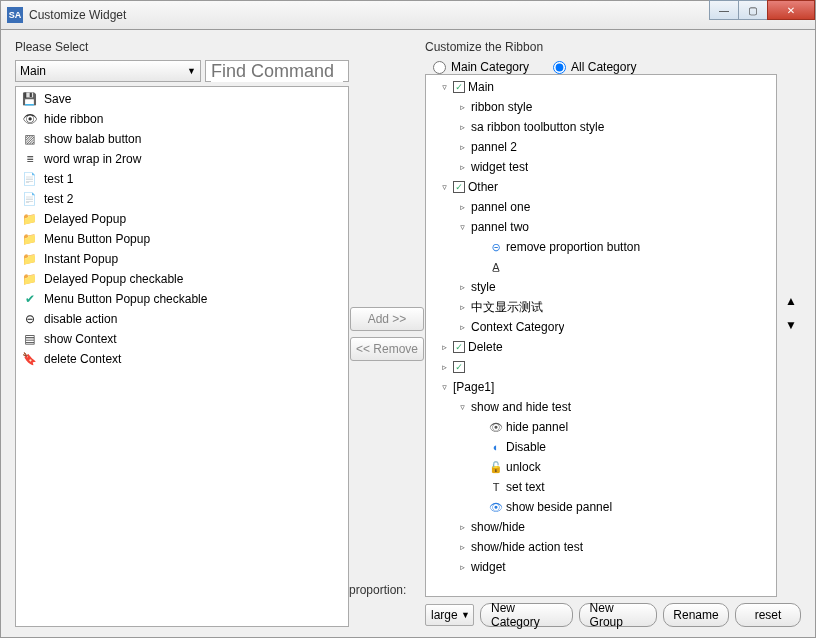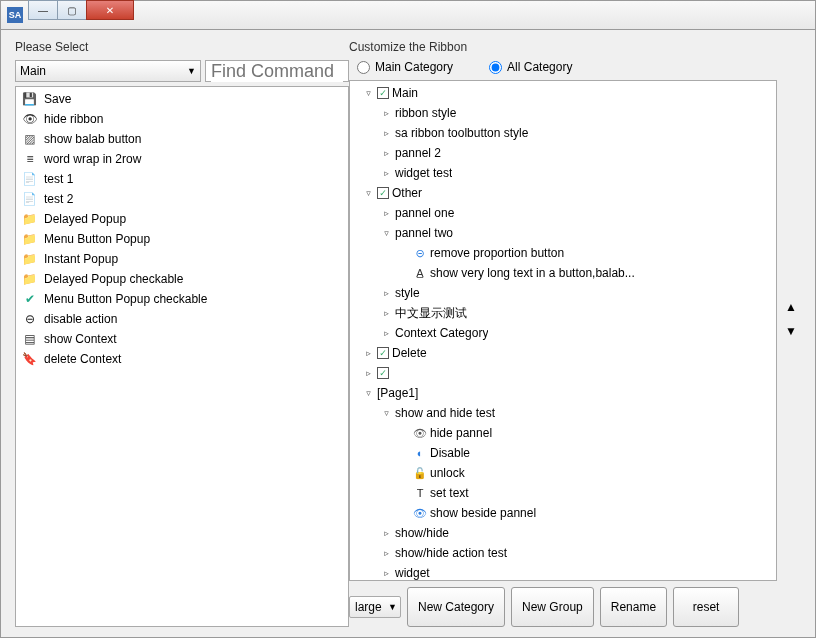--- a/index.html
+++ b/index.html
@@ -28,38 +28,38 @@
 .textinput { flex: 1; height: 22px; border: 1px solid #aaa; background: #fff; padding: 0 5px; color: #888; display: flex; align-items: center; }
 .textinput input { border: none; outline: none; width: 100%; font-size: 18px; }
 .cmd-list { flex: 1; background: #fff; border: 1px solid #aaa; overflow-y: auto; padding: 2px; }
 .cmd-item { display: flex; align-items: center; gap: 6px; padding: 2px 4px; height: 20px; }
 .cmd-icon { width: 16px; height: 16px; display: flex; align-items: center; justify-content: center; font-size: 12px; }
 
 
 .transfer-btn { width: 74px; height: 24px; border: 1px solid #aaa; background: linear-gradient(to bottom, #fff, #e8e8e8); color: #888; display: flex; align-items: center; justify-content: center; border-radius: 3px; }
 
 
-.radio-row { display: flex; gap: 36px; margin-bottom: 6px; padding-left: 8px; }
+.radio-row { display: flex; gap: 24px; padding-left: 8px; }
 .radio-opt { display: flex; align-items: center; gap: 5px; }
 .radio-opt input { margin: 0; }
 .tree-wrap { flex: 1; display: flex; gap: 4px; min-height: 0; }
 .tree { flex: 1; background: #fff; border: 1px solid #aaa; overflow-y: scroll; padding: 2px; position: relative; }
 .tree-side { width: 20px; display: flex; flex-direction: column; align-items: center; padding-top: 220px; gap: 10px; }
 .tree-side .arr { font-size: 12px; cursor: pointer; }
 
 .tree-row { display: flex; align-items: center; height: 20px; gap: 3px; white-space: nowrap; }
 .tw { display: inline-block; width: 11px; text-align: center; font-size: 9px; color: #555; }
 .ind { display: inline-block; }
 .chk { width: 12px; height: 12px; border: 1px solid #555; background: #fff; display: inline-flex; align-items: center; justify-content: center; font-size: 9px; color: #3a6; }
 .ticon { width: 14px; height: 14px; display: inline-flex; align-items: center; justify-content: center; font-size: 11px; }
 .tree-label { overflow: hidden; text-overflow: ellipsis; }
 
 
 .bottom-row { display: flex; align-items: center; gap: 6px; margin-top: 6px; }
-.btn { height: 40px; border: 1px solid #999; background: linear-gradient(to bottom, #fff, #e8e8e8); border-radius: 3px; padding: 8px 10px; display: flex; align-items: center; justify-content: center; }
+.btn { height: 24px; border: 1px solid #999; background: linear-gradient(to bottom, #fff, #e8e8e8); border-radius: 10px; padding: 8px 10px; display: flex; align-items: center; justify-content: center; }
 .proportion-label { position: absolute; bottom: 30px; left: 0; width: 76px; text-align: left; color: #333; }
 .combo2 { width: 52px; height: 22px; border: 1px solid #aaa; background: linear-gradient(to bottom, #fff, #e8e8e8); display: flex; align-items: center; justify-content: space-between; padding: 0 3px 0 5px; border-radius: 2px; }
 
 
 .i-save { color:#1a5fb4; } .i-eye { color:#333; } .i-box { color:#555; }
 .i-wrap { color:#222; } .i-doc { color:#666; }
 .i-folder { color:#e6b422; } .i-green { color:#2a8; } .i-stop { color:#222; }
 .i-ctx { color:#333; } .i-del { color:#c33; }
 .i-rm { color:#2a7de1; } .i-tx { color:#333; }
 .i-hide { color:#555; } .i-dis { color:#2a7de1; }
@@ -69,20 +69,21 @@
 
 .tree::-webkit-scrollbar { width: 16px; }
 .tree::-webkit-scrollbar-track { background: #f0f0f0; border-left: 1px solid #ddd; }
 .tree::-webkit-scrollbar-thumb { background: #cdcdcd; border: 1px solid #aaa; }
 </style>
 </head>
 <body>
 
 <div class="titlebar">
   <div class="titlebar-icon">SA</div>
+  <div class="titlebar-text">Customize Widget</div>
   <div class="titlebar-btns">
     <div class="tb-btn">—</div>
     <div class="tb-btn">▢</div>
     <div class="tb-btn close">✕</div>
   </div>
 </div>
 
 <div class="content">
 
   <div class="left-pane">
@@ -149,20 +150,25 @@
           <span class="cmd-icon i-ctx">▤</span>
           <span>show Context</span>
         </div>
         <div class="cmd-item">
           <span class="cmd-icon i-del">🔖</span>
           <span>delete Context</span>
         </div>
       </div>
   </div>
 
+  <div class="mid-pane">
+    <div class="transfer-btn">Add &gt;&gt;</div>
+    <div class="transfer-btn">&lt;&lt; Remove</div>
+    <div class="proportion-label">proportion:</div>
+  </div>
 
   <div class="right-pane">
     <div class="section-label">Customize the Ribbon</div>
     <div class="radio-row">
       <label class="radio-opt">
         <input type="radio" name="cat" style="">
         <span>Main Category</span>
       </label>
       <label class="radio-opt">
         <input type="radio" name="cat" checked="" style="">
@@ -216,21 +222,20 @@
           <div class="tree-row">
             <span class="ind" style="width: 44px;"></span>
             <span class="tw"></span>
             <span class="ticon i-rm">⊝</span>
             <span class="tree-label">remove proportion button</span>
           </div>
           <div class="tree-row">
             <span class="ind" style="width: 44px;"></span>
             <span class="tw"></span>
             <span class="ticon i-tx">A̲</span>
-            <span class="tree-label">show very long text in a button,balab...</span>
           </div>
           <div class="tree-row">
             <span class="ind" style="width: 26px;"></span>
             <span class="tw">▹</span>
             <span class="tree-label">style</span>
           </div>
           <div class="tree-row">
             <span class="ind" style="width: 26px;"></span>
             <span class="tw">▹</span>
             <span class="tree-label">中文显示测试</span>

